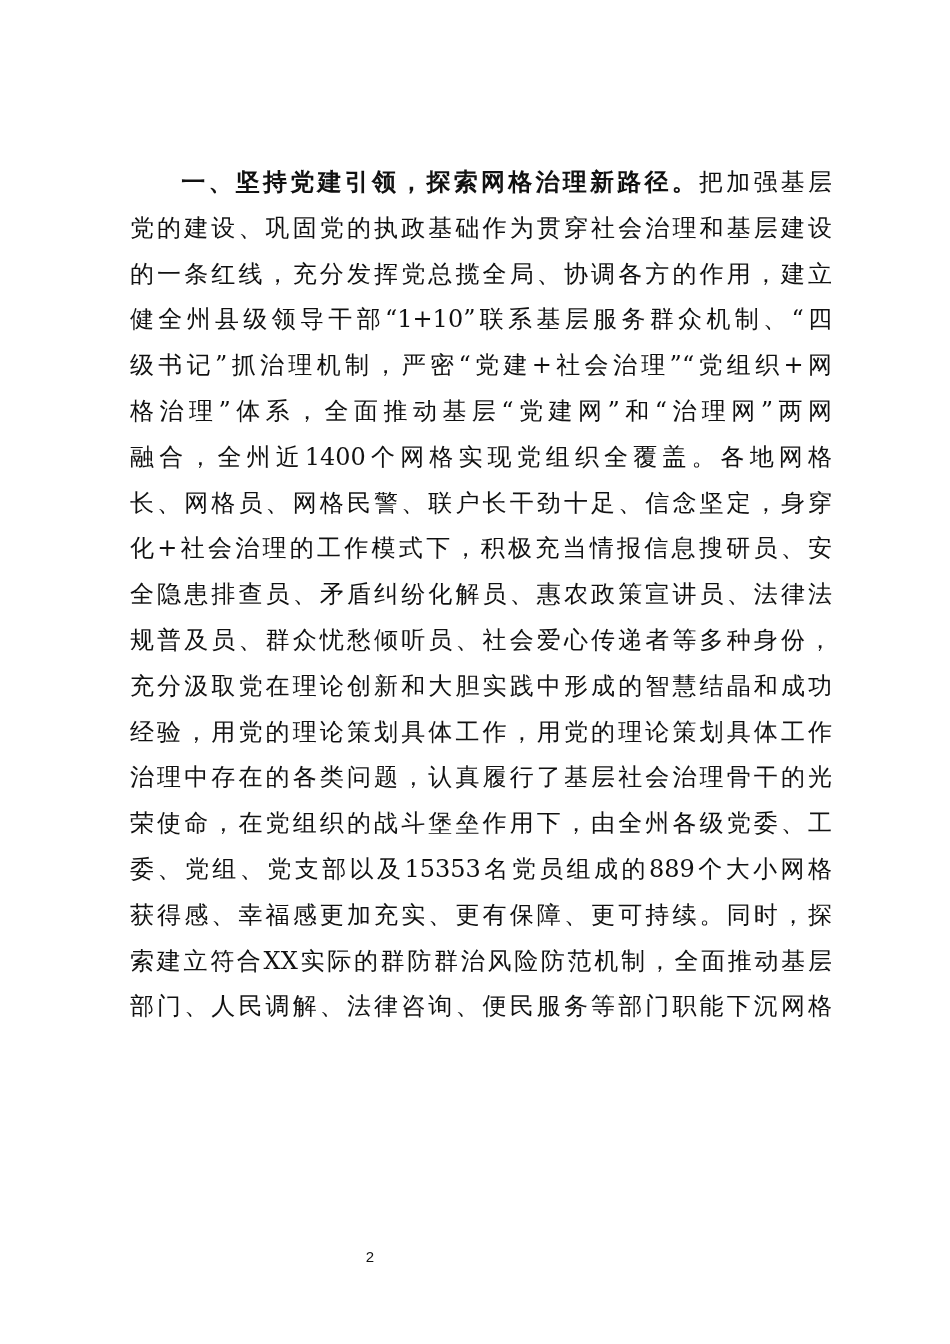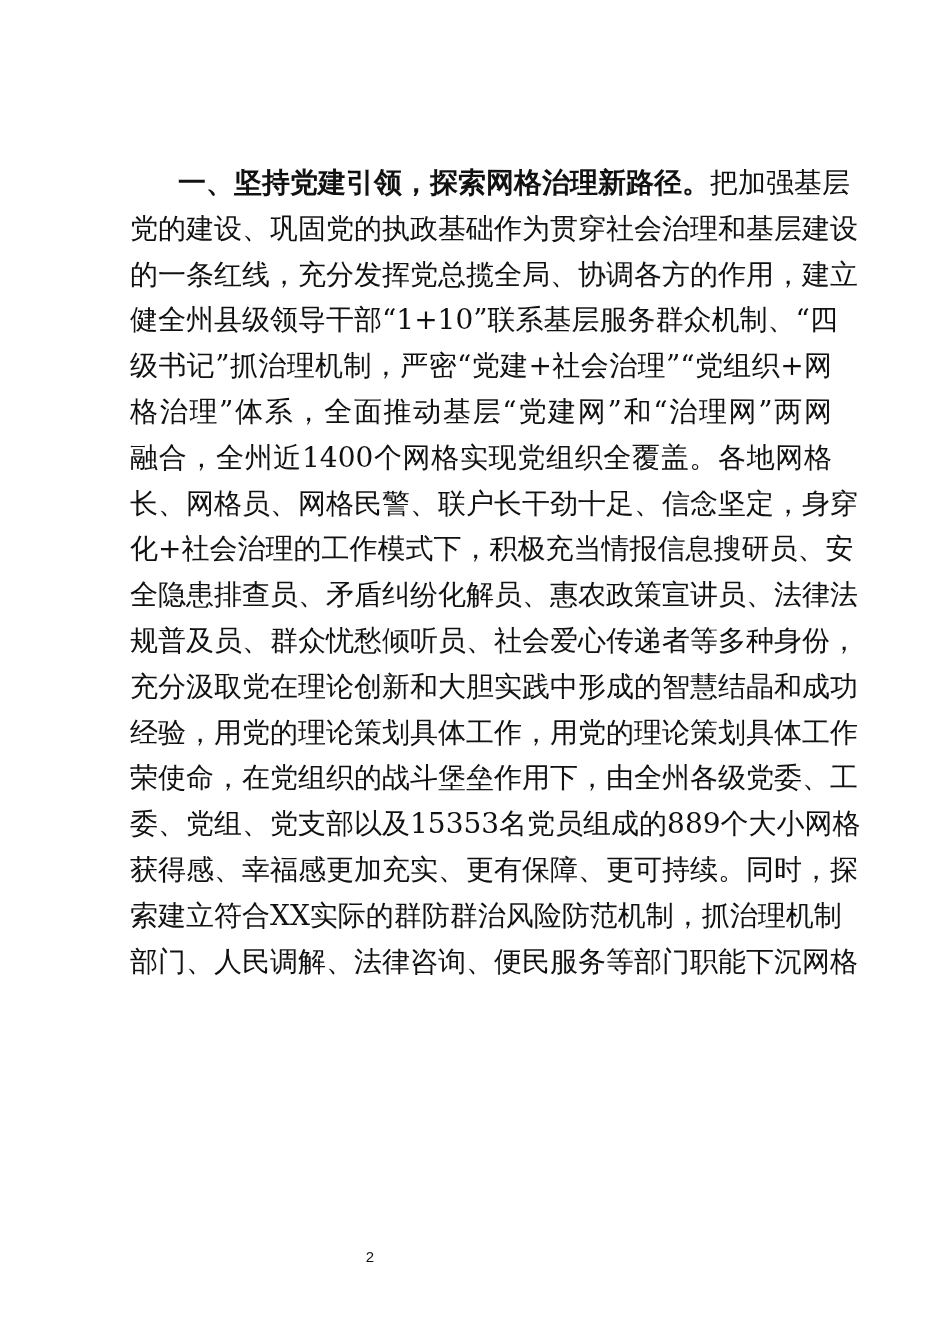--- a/index.html
+++ b/index.html
@@ -25,21 +25,21 @@
     .body-text {
       position: absolute;
       left: 130px;
       top: 160px;
       width: 702px;
     }
     .line {
       display: block;
       height: 45.8px;
       line-height: 45.8px;
-      font-size: 28px;
+      font-size: 24px;
       white-space: nowrap;
       text-align: justify;
       text-align-last: justify;
       letter-spacing: 0;
     }
     .heading-run {
       font-family: "DejaVu Sans", "Liberation Sans", sans-serif;
       font-weight: bold;
     }
     .indent {
@@ -68,20 +68,21 @@
     <div class="line">健全州县级领导干部“1+10”联系基层服务群众机制、“四</div>
     <div class="line">级书记”抓治理机制，严密“党建+社会治理”“党组织+网</div>
     <div class="line">格治理”体系，全面推动基层“党建网”和“治理网”两网</div>
     <div class="line">融合，全州近1400个网格实现党组织全覆盖。各地网格</div>
     <div class="line">长、网格员、网格民警、联户长干劲十足、信念坚定，身穿</div>
     <div class="line">化+社会治理的工作模式下，积极充当情报信息搜研员、安</div>
     <div class="line">全隐患排查员、矛盾纠纷化解员、惠农政策宣讲员、法律法</div>
     <div class="line">规普及员、群众忧愁倾听员、社会爱心传递者等多种身份，</div>
     <div class="line">充分汲取党在理论创新和大胆实践中形成的智慧结晶和成功</div>
     <div class="line">经验，用党的理论策划具体工作，用党的理论策划具体工作</div>
+    <div class="line">治理中存在的各类问题，认真履行了基层社会治理骨干的光</div>
     <div class="line">荣使命，在党组织的战斗堡垒作用下，由全州各级党委、工</div>
     <div class="line">委、党组、党支部以及15353名党员组成的889个大小网格</div>
     <div class="line">获得感、幸福感更加充实、更有保障、更可持续。同时，探</div>
-    <div class="line">索建立符合XX实际的群防群治风险防范机制，抓治理机制</div>
+    <div class="line">索建立符合XX实际的群防群治风险防范机制，全面推动基层</div>
     <div class="line">部门、人民调解、法律咨询、便民服务等部门职能下沉网格</div>
   </div>
   <div class="page-number">2</div>
 </div>
 
 </body></html>

